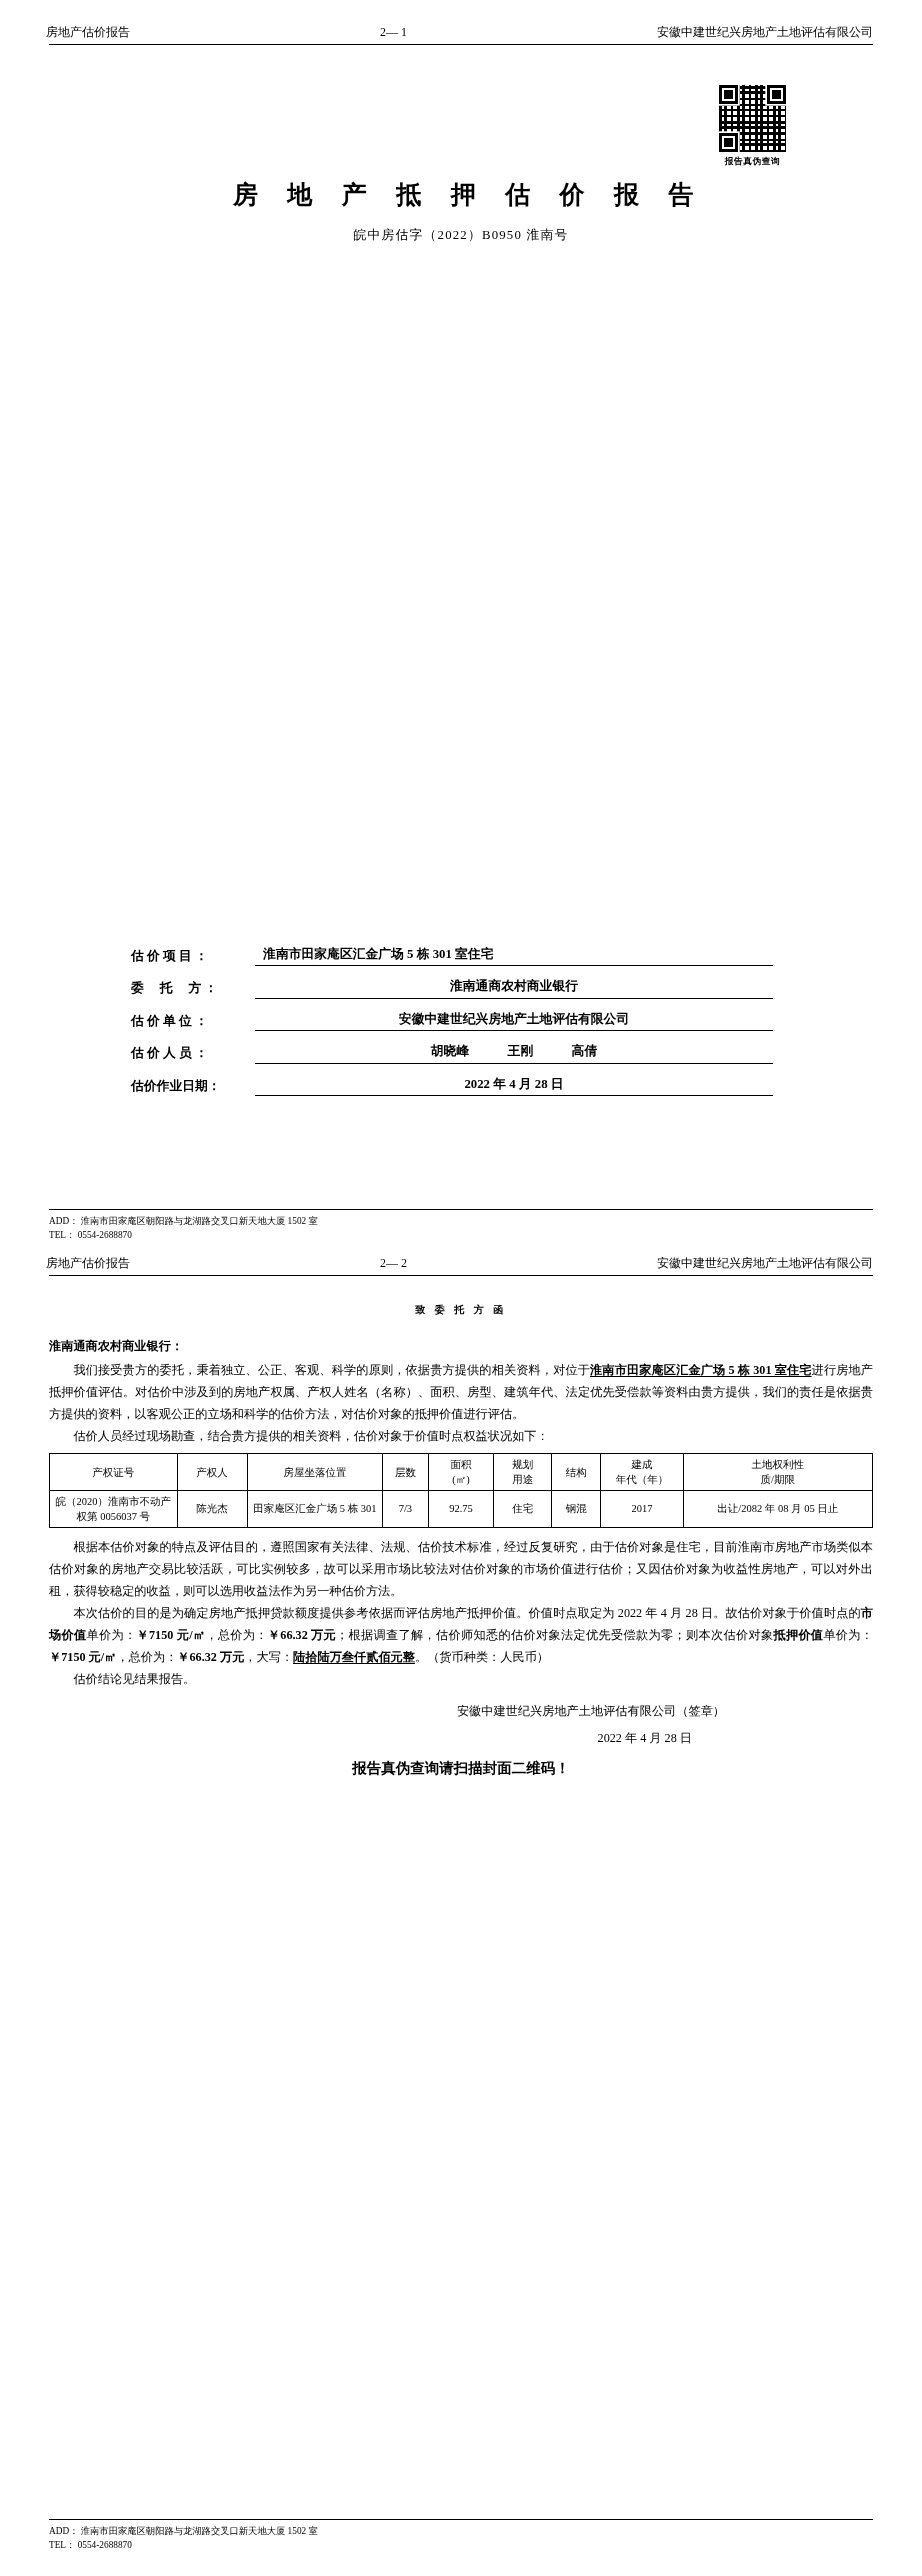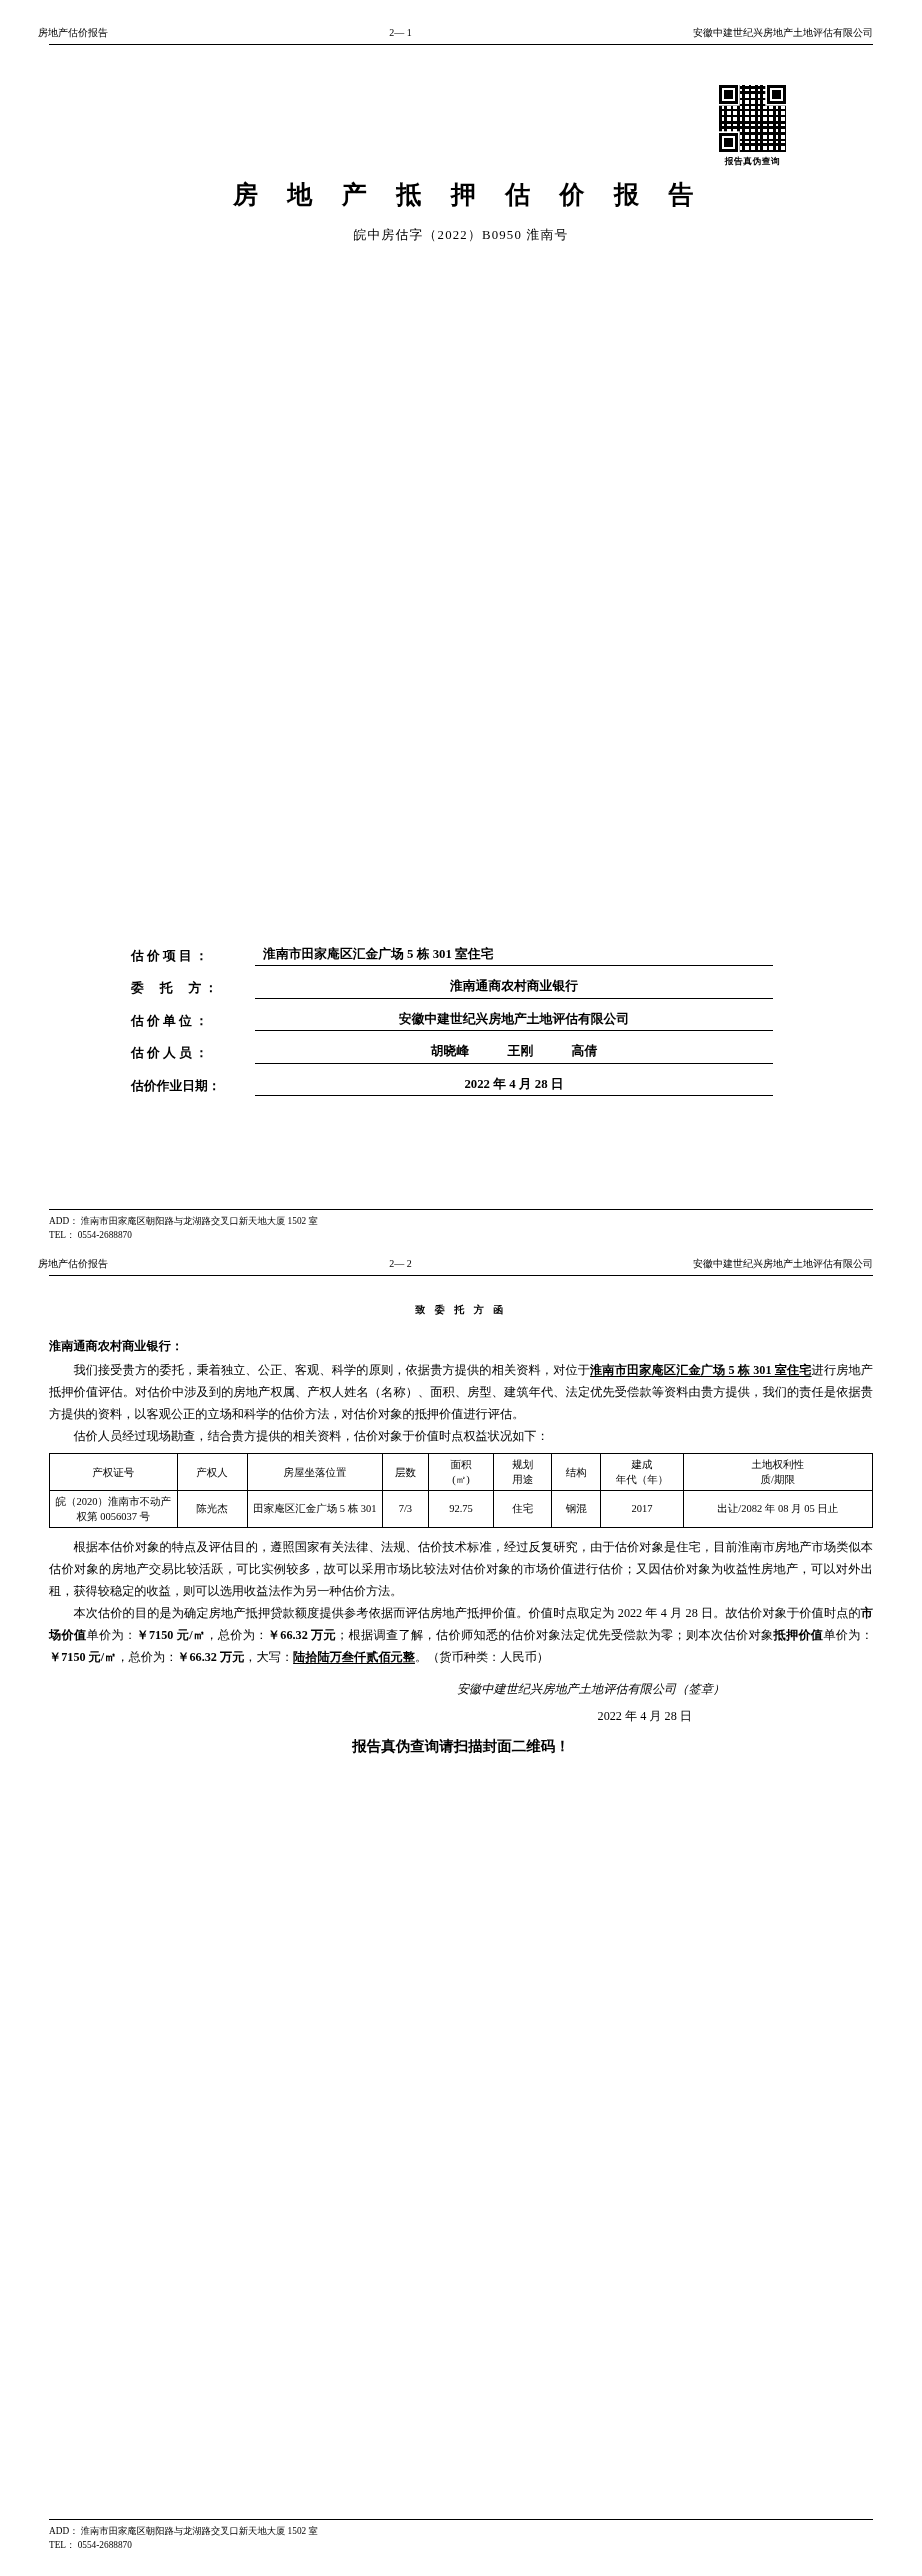--- a/index.html
+++ b/index.html
@@ -1,21 +1,21 @@
 <!DOCTYPE html>
 <html style="font-size:9.3px"><head>
 <meta charset="utf-8">
 <style>
   html,body{margin:0;padding:0;background:#ffffff;}
   .canvas{
     position:relative;width:922px;height:2576px;background:#ffffff;color:#000;
     font-family:"Liberation Serif","DejaVu Serif",serif;overflow:hidden;
   }
   
-  .run-header{position:absolute;left:38px;right:49px;display:flex;justify-content:space-between;align-items:flex-end;font-size:10px;line-height:11.6px;}
+  .run-header{position:absolute;left:46px;right:49px;display:flex;justify-content:space-between;align-items:flex-end;font-size:12px;line-height:11.6px;}
   .rh1{top:27px;} .rh2{top:1258px;}
   .hrule{position:absolute;left:49px;right:49px;border-top:1.7px solid #000;}
   .hrule1{top:44px;} .hrule2{top:1275px;}
   .page-footer{position:absolute;left:49px;right:49px;font-size:9.3px;line-height:14.5px;}
   .pf1{top:1209px;} .pf2{top:2519px;}
   .page-footer .frule{border-top:1.2px solid #000;margin-bottom:3.5px;}
   
   .qr-wrap{position:absolute;top:85px;left:718px;width:69px;}
   .qr{position:relative;width:67px;height:67px;margin:0 auto;background:#fff;
     background-image:
@@ -38,21 +38,21 @@
   .letter{position:absolute;top:1291px;left:49px;right:49px;font-size:12.2px;line-height:22px;text-align:justify;}
   .letter-title{margin:8.1px 0 14px;text-align:center;font-size:10px;font-weight:bold;letter-spacing:3.5px;}
   .salutation{font-weight:bold;margin:0 0 2.3px;}
   .para{margin:0;text-indent:24.4px;}
   .b{font-weight:bold;}
   .u{text-decoration:underline;text-underline-offset:2.3px;}
   
   table.prop{width:100%;border-collapse:collapse;table-layout:fixed;margin:5.8px 0 8.1px;font-size:10.5px;line-height:15px;}
   table.prop th,table.prop td{border:0.6px solid #000;text-align:center;vertical-align:middle;padding:2.9px 2.3px;font-weight:normal;white-space:pre-line;word-break:break-all;text-indent:0;}
   
-  .sig-company{margin-top:10.5px;text-align:right;padding-right:148px;font-style:italic;}
+  .sig-company{margin-top:10.5px;text-align:right;padding-right:148px;}
   .legal-rep{margin-top:4.6px;text-align:right;padding-right:177px;}
   .sig-date{margin-top:4.6px;text-align:right;padding-right:181px;}
   .qr-notice{margin-top:8.1px;text-align:center;font-size:14.5px;font-weight:bold;}
 </style>
 </head>
 <body>
 
 <div class="canvas">
 
   <div class="run-header rh1">
@@ -156,20 +156,21 @@
           <td>住宅</td>
           <td>钢混</td>
           <td>2017</td>
           <td>出让/2082 年 08 月 05 日止</td>
         </tr>
       </tbody>
     </table>
 
     <p class="para"><span>根据本估价对象的特点及评估目的，遵照国家有关法律、法规、估价技术标准，经过反复研究，由于估价对象是住宅，目前淮南市房地产市场类似本估价对象的房地产交易比较活跃，可比实例较多，故可以采用市场比较法对估价对象的市场价值进行估价；又因估价对象为收益性房地产，可以对外出租，获得较稳定的收益，则可以选用收益法作为另一种估价方法。</span></p>
     <p class="para"><span>本次估价的目的是为确定房地产抵押贷款额度提供参考依据而评估房地产抵押价值。价值时点取定为 2022 年 4 月 28 日。故估价对象于价值时点的</span><span class="b">市场价值</span><span>单价为：</span><span class="b">￥7150 元/㎡</span><span>，总价为：</span><span class="b">￥66.32 万元</span><span>；根据调查了解，估价师知悉的估价对象法定优先受偿款为零；则本次估价对象</span><span class="b">抵押价值</span><span>单价为：</span><span class="b">￥7150 元/㎡</span><span>，总价为：</span><span class="b">￥66.32 万元</span><span>，大写：</span><span class="b u">陆拾陆万叁仟贰佰元整</span><span>。（货币种类：人民币）</span></p>
+    <p class="para"><span>估价结论见结果报告。</span></p>
 
     <div class="sig-company">安徽中建世纪兴房地产土地评估有限公司（签章）</div>
     <div class="sig-date">2022 年 4 月 28 日</div>
 
     <div class="qr-notice">报告真伪查询请扫描封面二维码！</div>
   </div>
 
   <div class="page-footer pf2">
     <div class="frule"></div>
     <div>ADD： 淮南市田家庵区朝阳路与龙湖路交叉口新天地大厦 1502 室</div>

